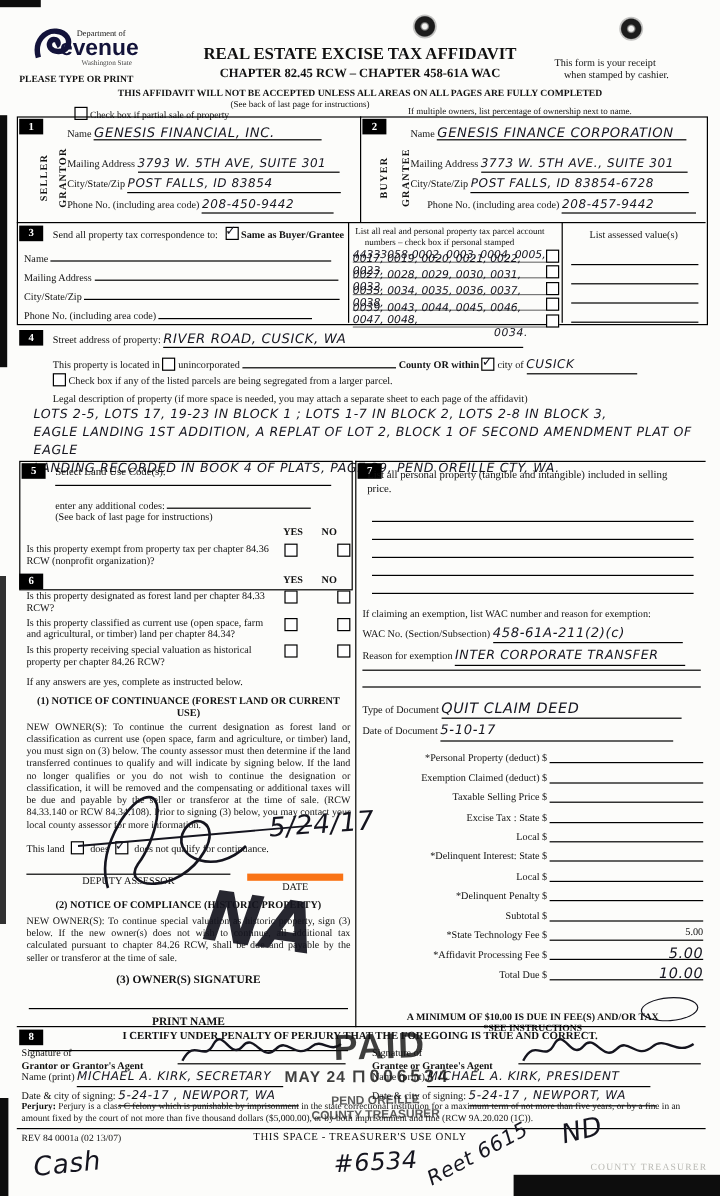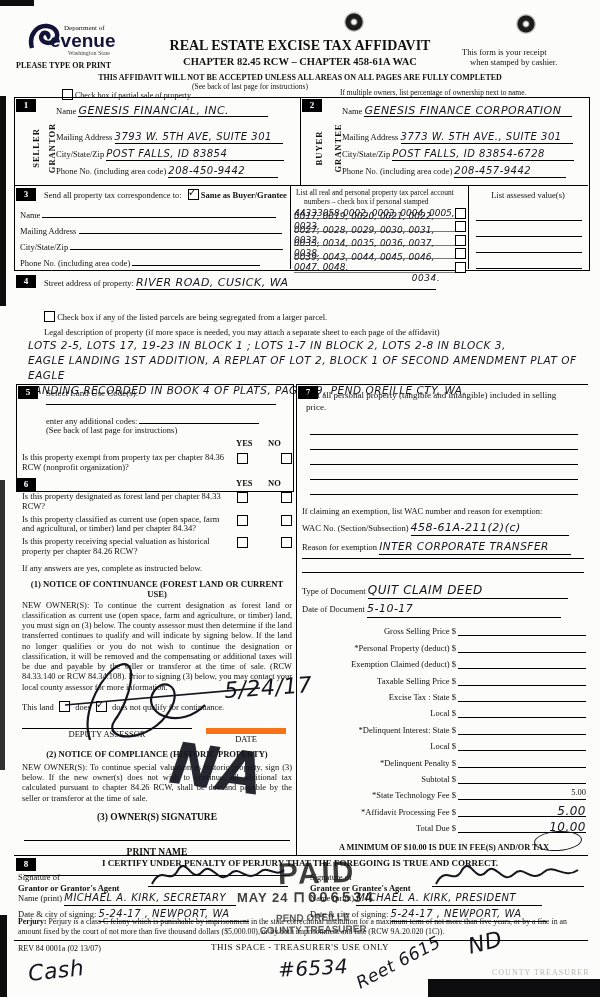--- a/index.html
+++ b/index.html
@@ -114,21 +114,21 @@
     <span class="ul" style="width:208px;height:12px;"><span class="hw" style="font-size:11px;">GENESIS FINANCE CORPORATION</span></span>
   </div>
   <div class="abs lbl" style="left:342px;top:131px;width:242px;">
     <span>Mailing Address</span>
     <span class="ul" style="width:172px;height:12px;"><span class="hw" style="font-size:10px;">3773 W. 5TH AVE., SUITE 301</span></span>
   </div>
   <div class="abs lbl" style="left:342px;top:148px;width:242px;">
     <span>City/State/Zip</span>
     <span class="ul" style="width:182px;height:12px;"><span class="hw" style="font-size:10px;">POST FALLS, ID 83854-6728</span></span>
   </div>
-  <div class="abs lbl" style="left:342px;top:165px;width:242px;">
+  <div class="abs lbl" style="left:356px;top:165px;width:242px;">
     <span>Phone No. (including area code)</span>
     <span class="ul" style="width:112px;height:12px;"><span class="hw" style="font-size:10px;">208-457-9442</span></span>
   </div>
 
   <div class="abs numbox" style="left:16px;top:188px;">3</div>
   <div class="abs lbl" style="left:44px;top:189px;">
     <span>Send all property tax correspondence to:</span>
     <span class="cb checked" style="margin-left:4px;"></span>
     <span class="b">Same as Buyer/Grantee</span>
   </div>
@@ -185,20 +185,30 @@
     <div class="assessline"></div>
     <div class="assessline"></div>
     <div class="assessline"></div>
     <div class="assessline"></div>
   </div>
 
   <div class="abs numbox" style="left:16px;top:275px;">4</div>
   <div class="abs lbl" style="left:44px;top:276px;">
     <span>Street address of property:</span>
     <span class="ul" style="width:300px;height:13px;"><span class="hw" style="font-size:11px;">RIVER ROAD, CUSICK, WA</span></span>
+  </div>
+  <div class="abs lbl" style="left:44px;top:295px;width:540px;">
+    <span>This property is located in</span>
+    <span class="cb"></span>
+    <span>unincorporated</span>
+    <span class="ul" style="width:128px;height:11px;"></span>
+    <span class="b">County OR  within</span>
+    <span class="cb checked"></span>
+    <span>city of</span>
+    <span class="ul" style="width:92px;height:12px;"><span class="hw" style="font-size:10px;">CUSICK</span></span>
   </div>
   <div class="abs lbl" style="left:44px;top:311px;">
     <span class="cb"></span>
     <span>Check box if any of the listed parcels are being segregated from a larger parcel.</span>
   </div>
   <div class="abs lbl" style="left:44px;top:327px;">Legal description of property (if more space is needed, you may attach a separate sheet to each page of the affidavit)</div>
   <div class="abs hw" style="left:28px;top:338px;width:560px;font-size:10.5px;line-height:15px;">
     <div>LOTS 2-5, LOTS 17, 19-23 IN BLOCK 1 ;  LOTS 1-7 IN BLOCK 2, LOTS 2-8 IN BLOCK 3,</div>
     <div>EAGLE LANDING 1ST ADDITION, A REPLAT OF LOT 2, BLOCK 1 OF SECOND AMENDMENT PLAT OF EAGLE</div>
     <div>LANDING RECORDED IN BOOK 4 OF PLATS, PAGE 39, PEND OREILLE CTY, WA.</div>
@@ -314,24 +324,20 @@
     <span>Type of Document</span>
     <span class="ul" style="width:200px;height:15px;"><span class="hw" style="font-size:12px;">QUIT CLAIM DEED</span></span>
   </div>
   <div class="abs lbl" style="left:302px;top:602px;">
     <span>Date of Document</span>
     <span class="ul" style="width:194px;height:15px;"><span class="hw" style="font-size:11px;">5-10-17</span></span>
   </div>
 
   <div class="abs" style="left:302px;top:620px;width:284px;">
     <div class="feerow">
-        <span>Gross Selling Price $</span>
-        <span class="feeline"></span>
-      </div>
-    <div class="feerow">
         <span>*Personal Property (deduct) $</span>
         <span class="feeline"></span>
       </div>
     <div class="feerow">
         <span>Exemption Claimed (deduct) $</span>
         <span class="feeline"></span>
       </div>
     <div class="feerow">
         <span>Taxable Selling Price $</span>
         <span class="feeline"></span>
@@ -369,20 +375,21 @@
         <span class="feeline hw" style="font-size:12px;">5.00</span>
       </div>
     <div class="feerow">
         <span>Total Due $</span>
         <span class="feeline hw" style="font-size:12px;">10.00</span>
       </div>
   </div>
   <div class="abs" style="left:534px;top:831px;width:46px;height:18px;border:1.6px solid #15151f;border-radius:50%;transform:rotate(-4deg);"></div>
 
   <div class="abs c b" style="left:302px;top:843px;width:284px;font-size:8.3px;">A MINIMUM OF $10.00 IS DUE IN FEE(S) AND/OR TAX</div>
+  <div class="abs c b" style="left:302px;top:852px;width:284px;font-size:8px;">*SEE INSTRUCTIONS</div>
 
   <div class="abs" style="left:14px;top:855px;width:574px;height:0;border-top:1.6px solid #000;"></div>
   <div class="abs numbox" style="left:16px;top:858px;">8</div>
   <div class="abs c b" style="left:60px;top:858px;width:480px;font-size:9px;">I CERTIFY UNDER PENALTY OF PERJURY THAT THE FOREGOING IS TRUE AND CORRECT.</div>
 
   <div class="abs lbl" style="left:18px;top:872px;width:130px;line-height:1.25;">
     <div>Signature of</div>
     <div class="b">Grantor or Grantor's Agent</div>
   </div>
   <div class="abs" style="left:148px;top:886px;width:140px;border-bottom:1px solid #000;height:0;"></div>

